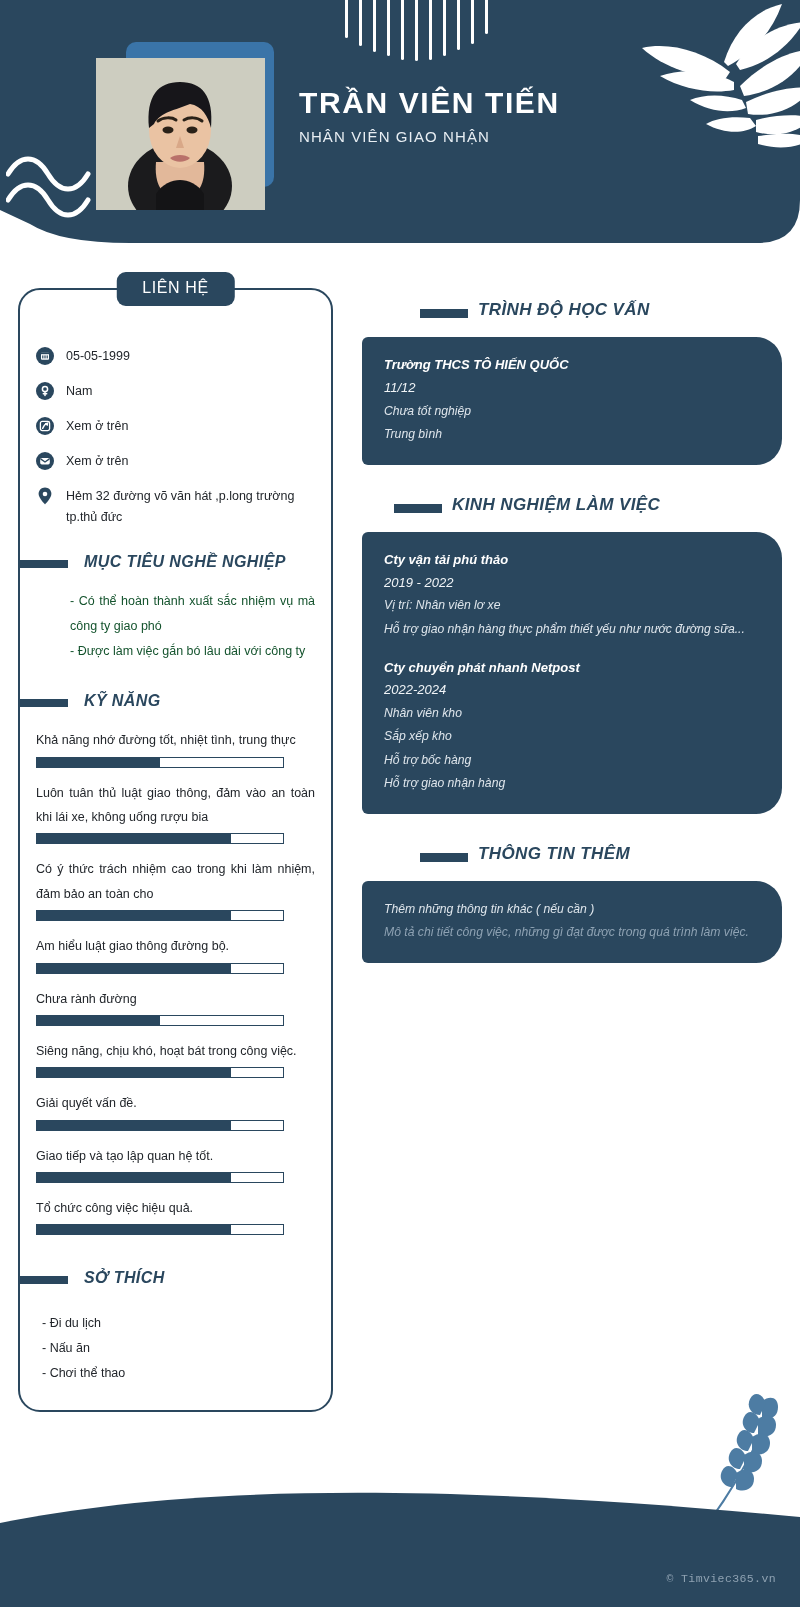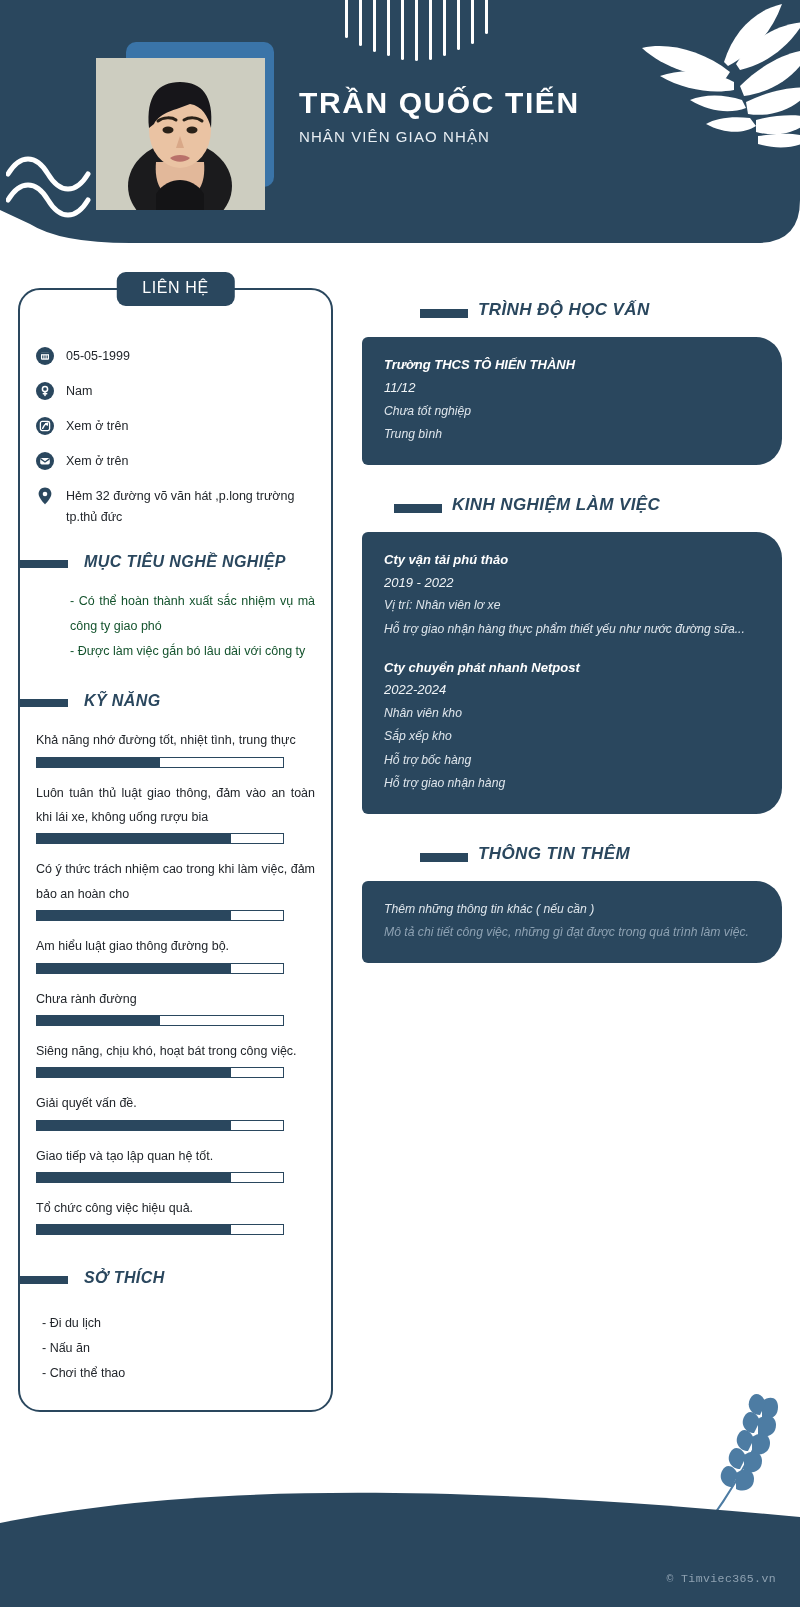--- a/index.html
+++ b/index.html
@@ -188,21 +188,21 @@
         <ellipse cx="96" cy="72" rx="5.5" ry="3.4" fill="#2a2118"></ellipse>
         <path d="M62,63 C67,59 76,59 80,62" stroke="#2a2118" stroke-width="3" fill="none" stroke-linecap="round"></path>
         <path d="M88,62 C93,59 101,59 106,63" stroke="#2a2118" stroke-width="3" fill="none" stroke-linecap="round"></path>
         <path d="M84,78 L80,90 L88,90 Z" fill="#d9a888"></path>
         <path d="M74,100 C79,96 89,96 94,100 C89,105 79,105 74,100 Z" fill="#b9716a"></path>
         <path d="M60,136 C66,126 76,122 84,122 C92,122 102,126 108,136 L108,152 L60,152 Z" fill="#141416"></path>
       </svg>
     </div>
 
     <div class="name-block">
-      <div class="name">TRẦN QUỐC TIẾN</div>
+      <div class="name">TRẦN VIÊN TIẾN</div>
       <div class="role">NHÂN VIÊN GIAO NHẬN</div>
     </div>
   </div>
 
   <div class="left-col">
     <div class="left-box">
       <div class="badge">LIÊN HỆ</div>
 
       <div class="contact-list">
 
@@ -284,21 +284,21 @@
               <i style="width: 50%;"></i>
             </div>
           </div>
           <div class="skill">
             <div class="skill-name">Luôn tuân thủ luật giao thông, đảm vào an toàn khi lái xe, không uống rượu bia</div>
             <div class="bar">
               <i style="width: 79%;"></i>
             </div>
           </div>
           <div class="skill">
-            <div class="skill-name">Có ý thức trách nhiệm cao trong khi làm việc, đảm bảo an hoàn cho</div>
+            <div class="skill-name">Có ý thức trách nhiệm cao trong khi làm nhiệm, đảm bảo an toàn cho</div>
             <div class="bar">
               <i style="width: 79%;"></i>
             </div>
           </div>
           <div class="skill">
             <div class="skill-name">Am hiểu luật giao thông đường bộ.</div>
             <div class="bar">
               <i style="width: 79%;"></i>
             </div>
           </div>
@@ -347,21 +347,21 @@
   </div>
 
   <div class="right-col">
 
     <div class="r-head">
       <span class="dash"></span>
       <span class="r-title">TRÌNH ĐỘ HỌC VẤN</span>
     </div>
     <div class="card" id="education-card">
         <div class="entry">
-          <div class="e-title">Trường THCS TÔ HIẾN THÀNH</div>
+          <div class="e-title">Trường THCS TÔ HIẾN QUỐC</div>
           <div class="e-sub">11/12</div>
           <div class="e-line">Chưa tốt nghiệp</div>
           <div class="e-line">Trung bình</div>
         </div>
       </div>
 
     <div class="r-head">
       <span class="dash" style="left:32px"></span>
       <span class="r-title" style="left:90px">KINH NGHIỆM LÀM VIỆC</span>
     </div>

